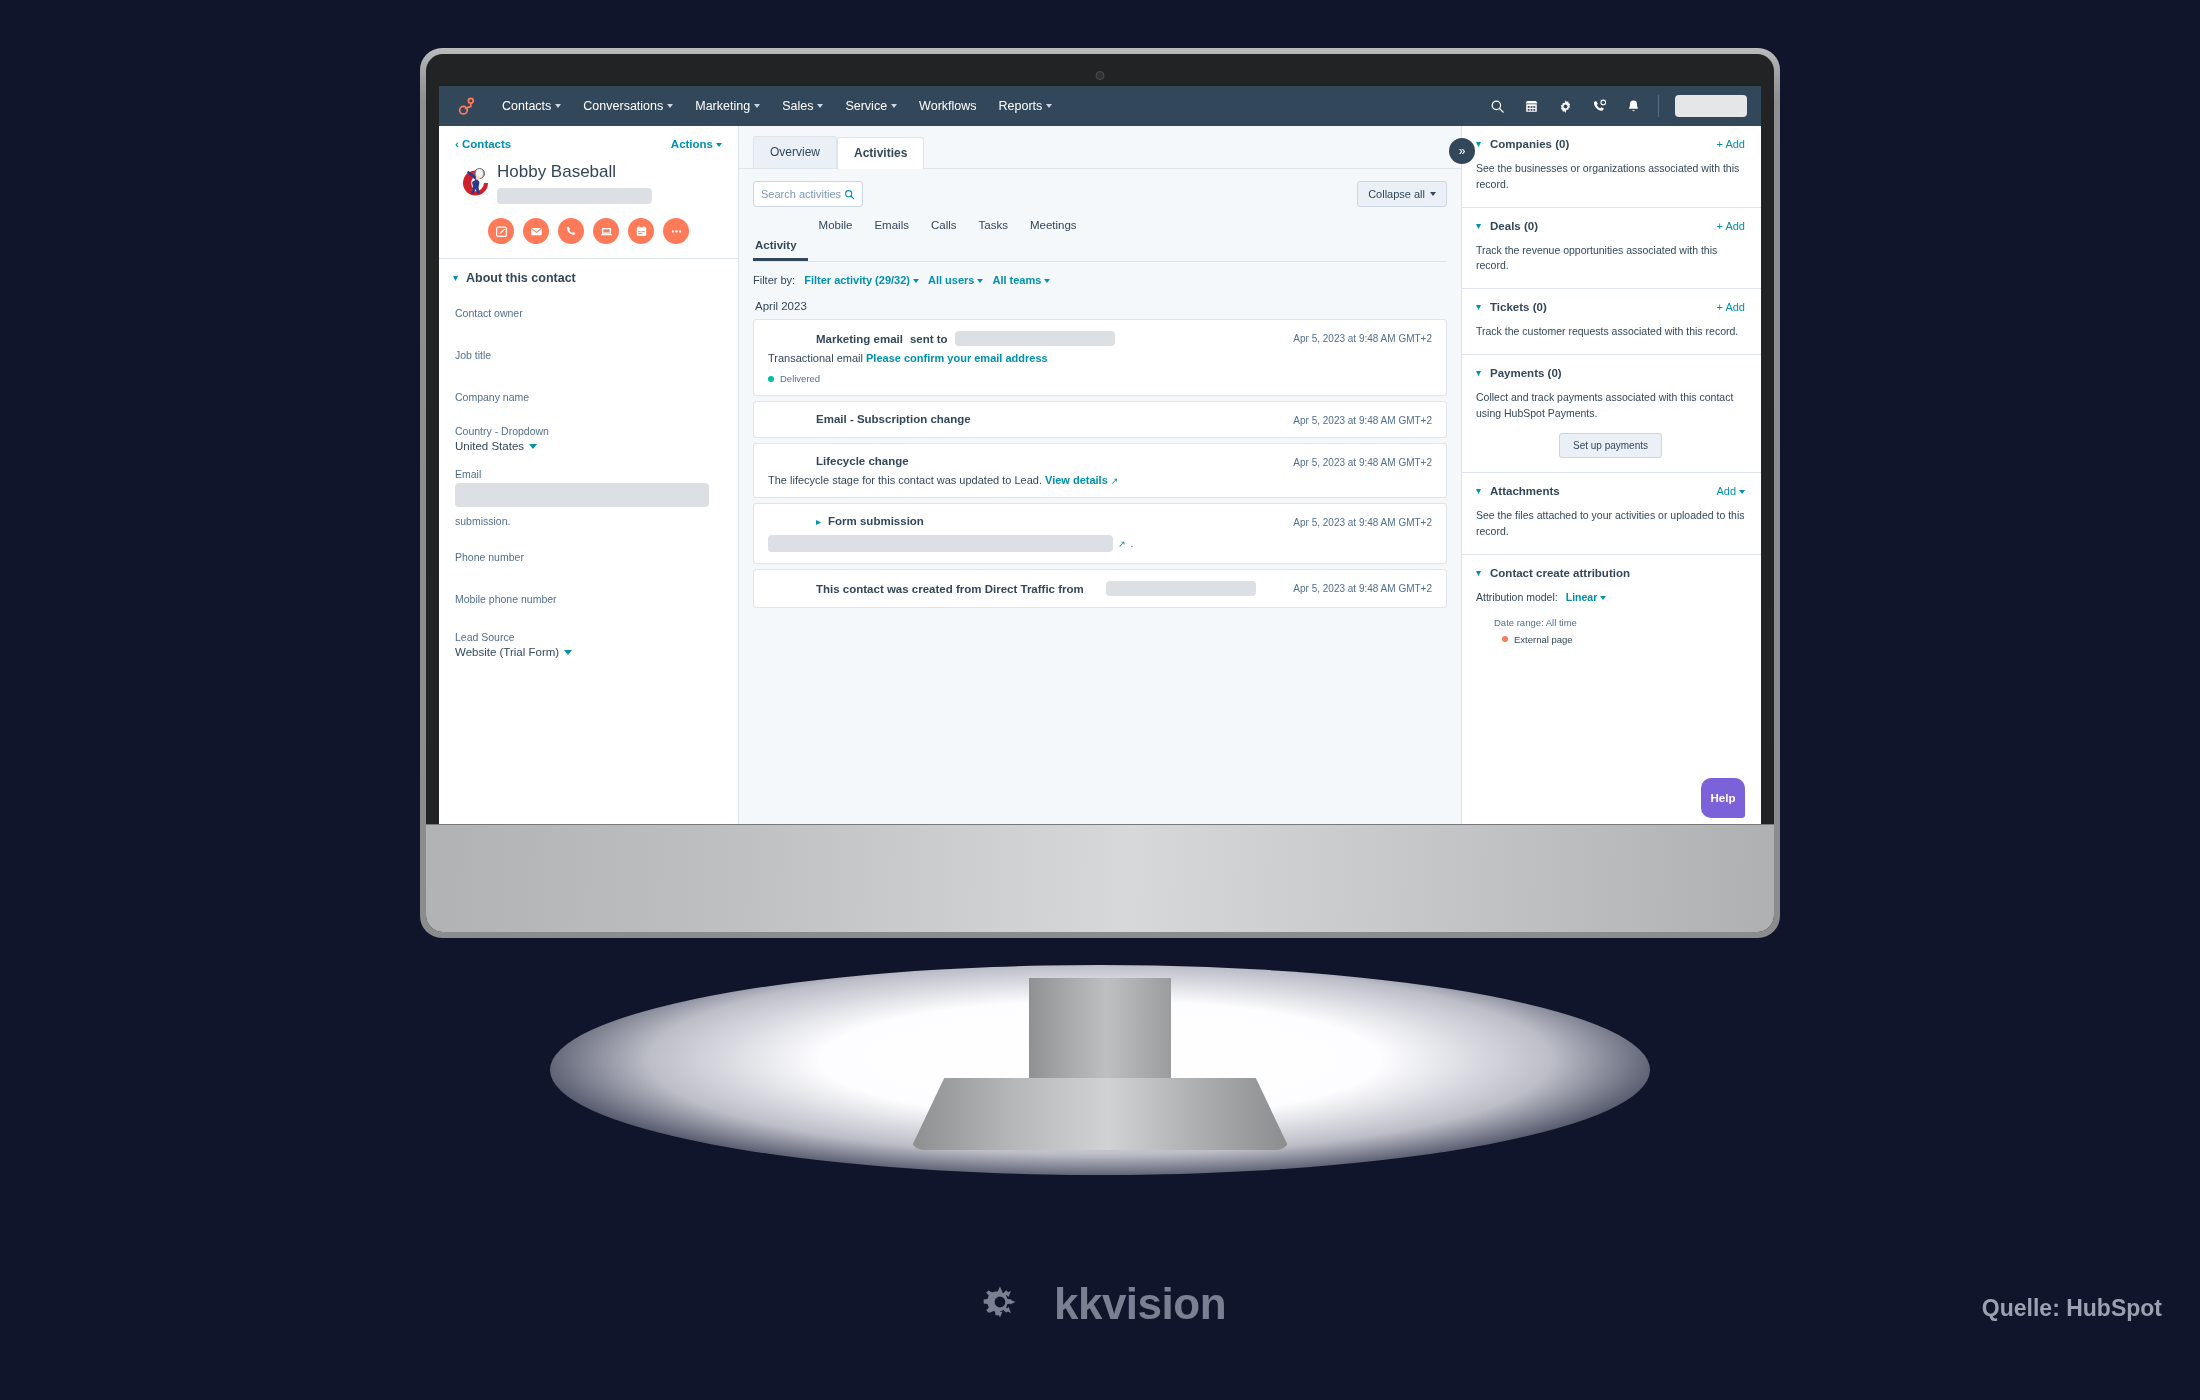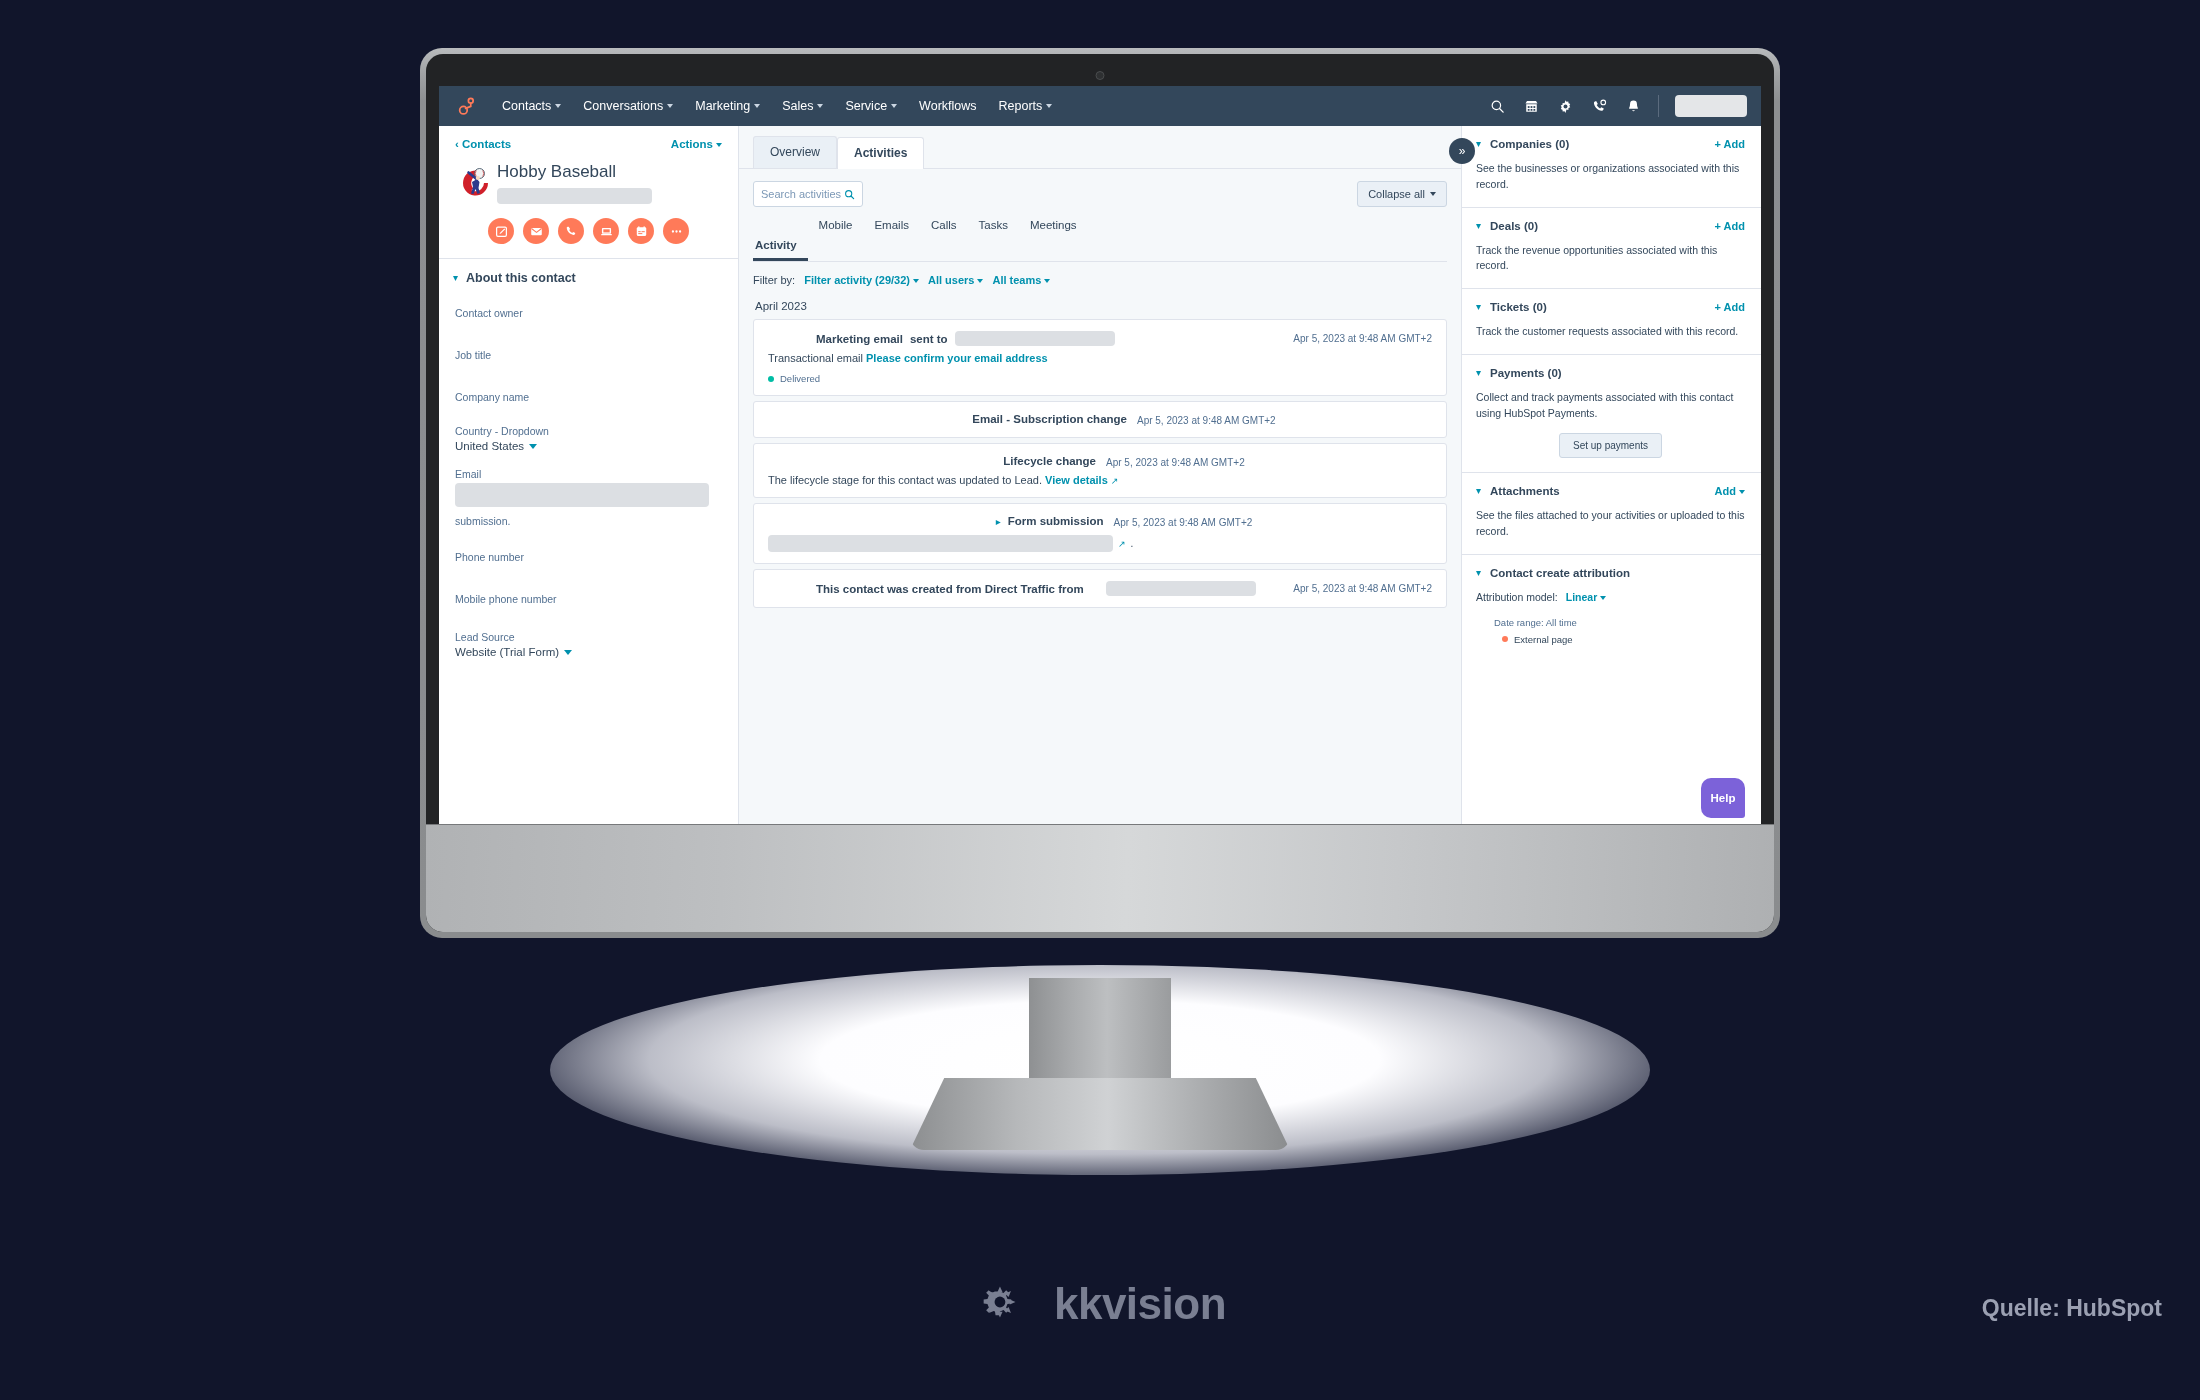--- a/index.html
+++ b/index.html
@@ -130,37 +130,37 @@
   .subtabs { display:flex; gap:0; margin-top: 12px; border-bottom:1px solid #dfe3eb; }
   .stab { font-size:11.5px; color:#33475b; padding: 0 11px 7px 11px; cursor:pointer; }
   .stab:first-child { padding-left: 2px; margin-top: 20px; }
   .stab.active { font-weight:700; border-bottom:3px solid #33475b; }
   .filterrow { display:flex; align-items:center; gap:9px; margin-top: 12px; font-size:11px; }
   .flabel2 { color:#33475b; }
   .flink { color:#0091ae; font-weight:700; cursor:pointer; }
   .flink .caret-t { border-top-color:#0091ae; }
   .monthlabel { font-size:11.5px; color:#33475b; margin: 14px 0 7px 2px; }
   .card { background:#fff; border:1px solid #dfe3eb; border-radius:3px; margin-bottom: 5px; padding: 11px 14px; }
-  .card-row { display:flex; justify-content:center; align-items:flex-start; gap:10px;padding-left:48px; }
+  .card-row { display:flex; justify-content:space-between; align-items:flex-start; gap:10px;padding-left:48px; }
   .c-title { font-size:11.5px; color:#33475b; font-weight:700; }
   .c-date { font-size:10px; color:#516f90; white-space:nowrap; flex:none; padding-top:2px; }
   .c-sub { font-size:11px; color:#33475b; margin-top:6px; }
   .c-sub a { color:#0091ae; font-weight:700; text-decoration:none; }
   .delivered { display:flex; align-items:center; gap:6px; margin-top:9px; font-size:9.5px; color:#516f90; }
   .dot { width:6px;height:6px;border-radius:50%;background:#00bda5; }
   .ext { color:#0091ae; font-size:9px; }
   .chevr { color:#0091ae; font-size:10px; margin-right:7px; }
 
   
   .rightcol { width: 300px; background:#fff; border-left:1px solid #dfe3eb; position:relative; }
   .rsect { border-bottom:1px solid #dfe3eb; padding: 12px 16px 14px 14px; }
   .rhead { display:flex; align-items:center; justify-content:space-between; }
   .rhead-l { display:flex; align-items:center; gap:9px; }
   .rtitle { font-size:11.5px; font-weight:700; color:#33475b; }
-  .radd { font-size:11px; color:#0091ae; font-weight:700; cursor:pointer; }
+  .radd { font-size:11px; color:#0091ae; font-weight:400; cursor:pointer; }
   .rdesc { font-size:10.5px; color:#33475b; margin-top:11px; line-height:1.5; }
   .setup-btn {
     display:inline-block; margin: 12px auto 0 auto; padding: 6px 13px;
     background:#eaf0f6; border:1px solid #cbd6e2; border-radius:3px;
     font-size:10px; color:#33475b; cursor:pointer;
   }
   .btn-center { text-align:center; }
   .attr-row { display:flex; align-items:center; gap:8px; margin-top:12px; font-size:10.5px; color:#33475b; }
   .attr-val { color:#0091ae; font-weight:700; cursor:pointer; }
   .attr-val .caret-t { border-top-color:#0091ae; }

